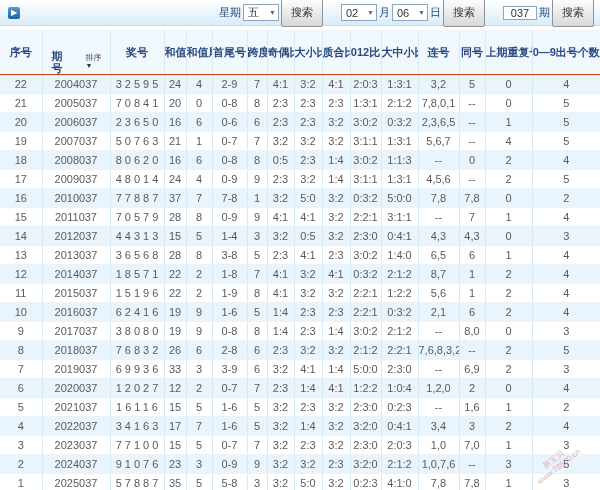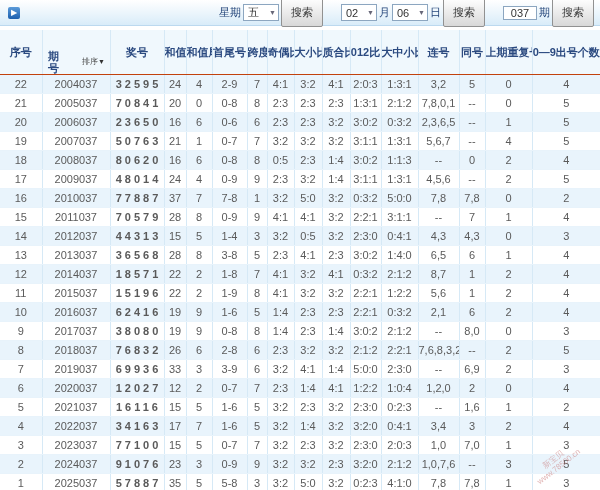--- a/index.html
+++ b/index.html
@@ -56,25 +56,25 @@
   .grid thead th {
     height:32px; background:#f0f8fd; color:#2b4a80;
     font-size:11px; font-weight:bold; border-bottom:1px solid #c2410c;
   }
   .grid tbody td {
     height:19px; font-size:11px; color:#5a5a5a;
     border-bottom:1px solid #e8f3fb;
   }
   .grid tbody tr:nth-child(odd) td { background:#e9f4fc; }
   .grid tbody tr:nth-child(even) td { background:#ffffff; }
-  td.award { color:#d0443c; font-weight:bold; letter-spacing:3px; padding-left:3px; }
+  td.award { color:#d0443c; font-weight:normal; letter-spacing:3px; padding-left:3px; }
   td.dim { color:#999; }
   .issue-head { display:flex; align-items:center; justify-content:center; gap:22px;margin-top:20px; }
   .issue-head .stack { width:13px; line-height:12px; white-space:normal; }
-  .sorter { display:flex; flex-direction:row; align-items:flex-start; cursor:pointer; }
+  .sorter { display:flex; flex-direction:column; align-items:flex-start; cursor:pointer; }
   .sorter .s-label { font-size:8px; color:#444; font-weight:normal; line-height:8px; }
   .sorter .s-arrow { font-size:7px; color:#333; line-height:8px; }
   .footer-strip { height:10px; background:#e9f4fc; border-top:1px solid #d6e9f6; }
   
   .watermark {
     position:absolute; right:18px; bottom:18px;
     transform:rotate(-38deg); transform-origin:center;
     text-align:center; color:rgba(201,118,118,0.55);
     font-size:8px; line-height:9px; pointer-events:none;
   }

